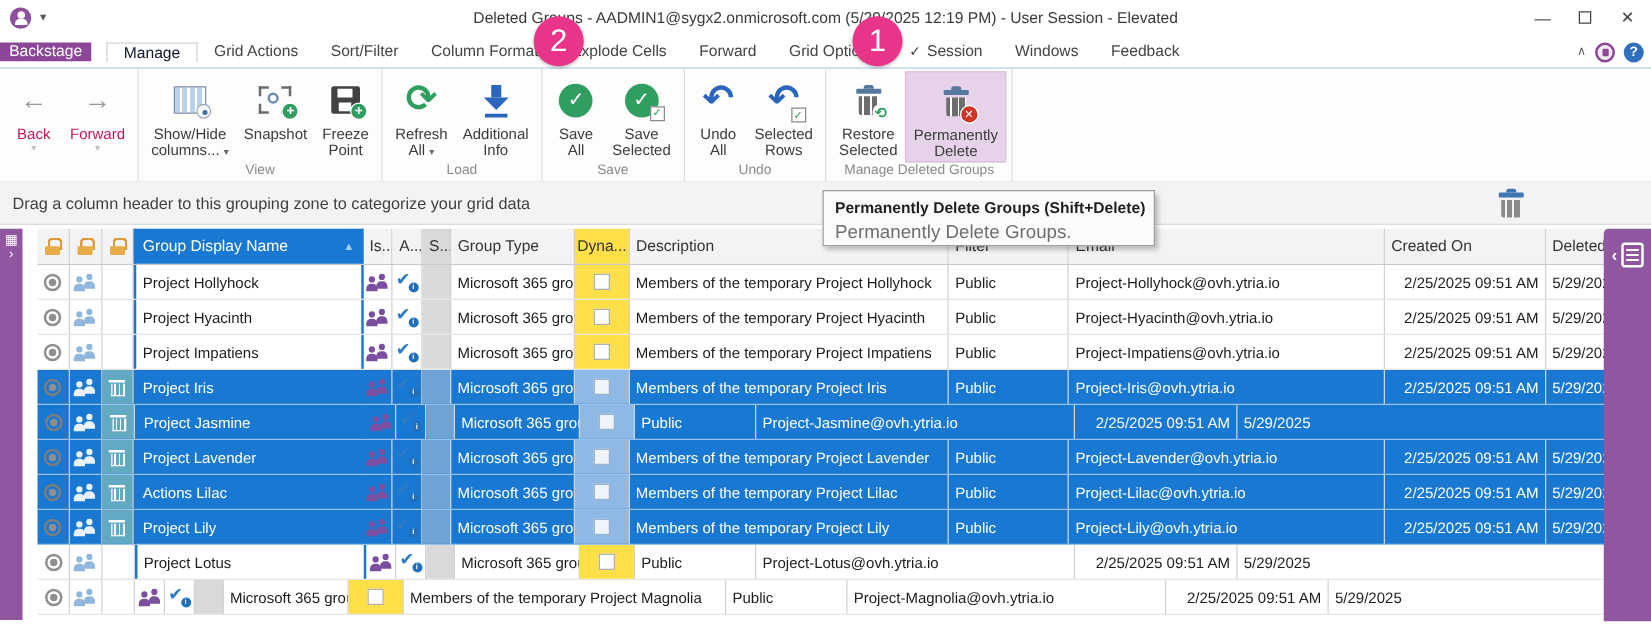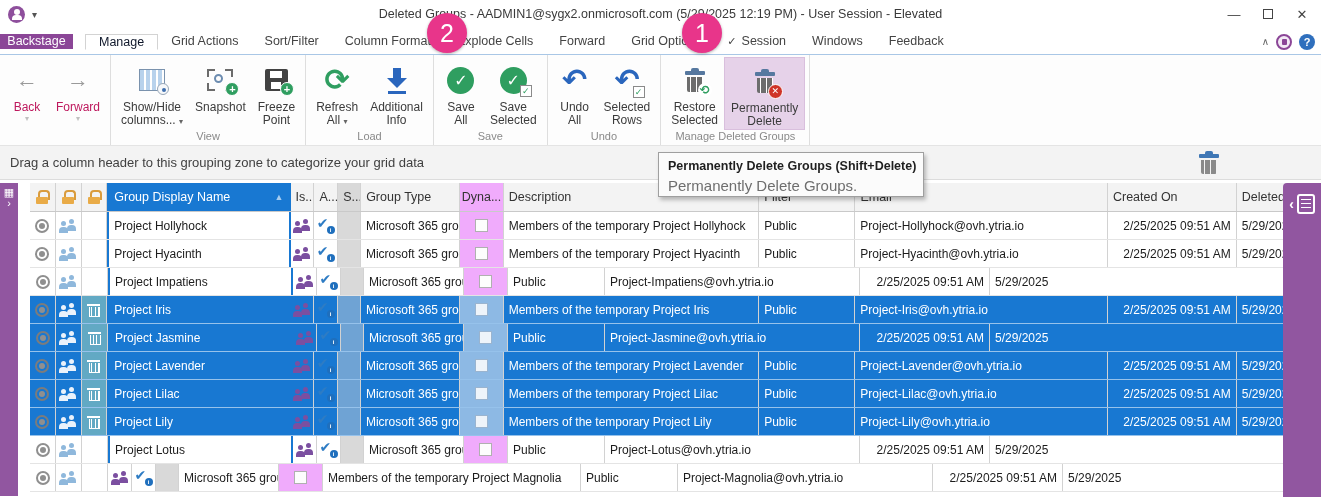--- a/index.html
+++ b/index.html
@@ -93,21 +93,21 @@
   .cell.icn{justify-content:center;padding:0}
   .ghead .cell{color:#333;font-size:12.5px;background:#f3f3f3}
   .c-c1{width:26px}.c-c2{width:26px}.c-c3{width:26px}.c-name{width:185px}
   .c-is{width:24px}.c-a{width:24px}.c-s{width:23px}.c-type{width:100px}
   .c-dyna{width:44px}.c-desc{width:258px}.c-priv{width:97px}.c-email{width:255px}
   .c-created{width:130px;justify-content:flex-end}.c-del{width:85px;border-right:none}
   .ghead .c-name{background:#1878d2;color:#fff;justify-content:space-between}
   .sortup{font-size:9px;color:#a7cdf0}
   .grow .c-name{border-left:2px solid #1878d2;border-right:2px solid #1878d2}
   .grow .c-s{background:#d9d9d9}
-  .grow .c-dyna{background:#f0abfc;justify-content:center;padding:0}
+  .grow .c-dyna{background:#fde047;justify-content:center;padding:0}
   .grow.sel{background:#1878d2;color:#fff;border-bottom:1px solid rgba(255,255,255,.55)}
   .grow.sel .c-s{background:#6fa3d4}
   .grow.sel .c-dyna{background:#8db9e4}
   .grow.sel .c-c3{background:#62a9c4}
   .cb{width:13px;height:13px;background:#fdfdfd;border:1px solid #b0b0b0}
   .grow.sel .cb{background:#eef4fa;border-color:#9ab4cf}
 
   
   .bullseye{width:14px;height:14px;border:2px solid #8f8f8f;border-radius:50%;position:relative}
   .bullseye::after{content:"";position:absolute;left:2px;top:2px;width:6px;height:6px;border-radius:50%;background:#8f8f8f}
@@ -476,20 +476,21 @@
           <span class="infodl">
             <span class="chk">✔</span>
             <span class="idot">i</span>
           </span>
         </div>
         <div class="cell c-s"></div>
         <div class="cell c-type">Microsoft 365 group</div>
         <div class="cell c-dyna">
           <span class="cb"></span>
         </div>
+        <div class="cell c-desc">Members of the temporary Project Impatiens</div>
         <div class="cell c-priv">Public</div>
         <div class="cell c-email">Project-Impatiens@ovh.ytria.io</div>
         <div class="cell c-created">2/25/2025 09:51 AM</div>
         <div class="cell c-del">5/29/2025</div>
       </div>
       <div class="grow sel">
         <div class="cell icn c-c1">
           <span class="bullseye"></span>
         </div>
         <div class="cell icn c-c2">
@@ -604,21 +605,21 @@
         </div>
         <div class="cell icn c-c2">
           <span class="ppl blue">
             <span class="pers p1"></span>
             <span class="pers p2"></span>
           </span>
         </div>
         <div class="cell icn c-c3">
           <span class="rtrash"></span>
         </div>
-        <div class="cell c-name">Project Lilac</div>
+        <div class="cell c-name">Actions Lilac</div>
         <div class="cell icn c-is">
           <span class="ppl purple">
             <span class="pers p1"></span>
             <span class="pers p2"></span>
           </span>
         </div>
         <div class="cell icn c-a">
           <span class="infodl">
             <span class="chk">✔</span>
             <span class="idot">i</span>

